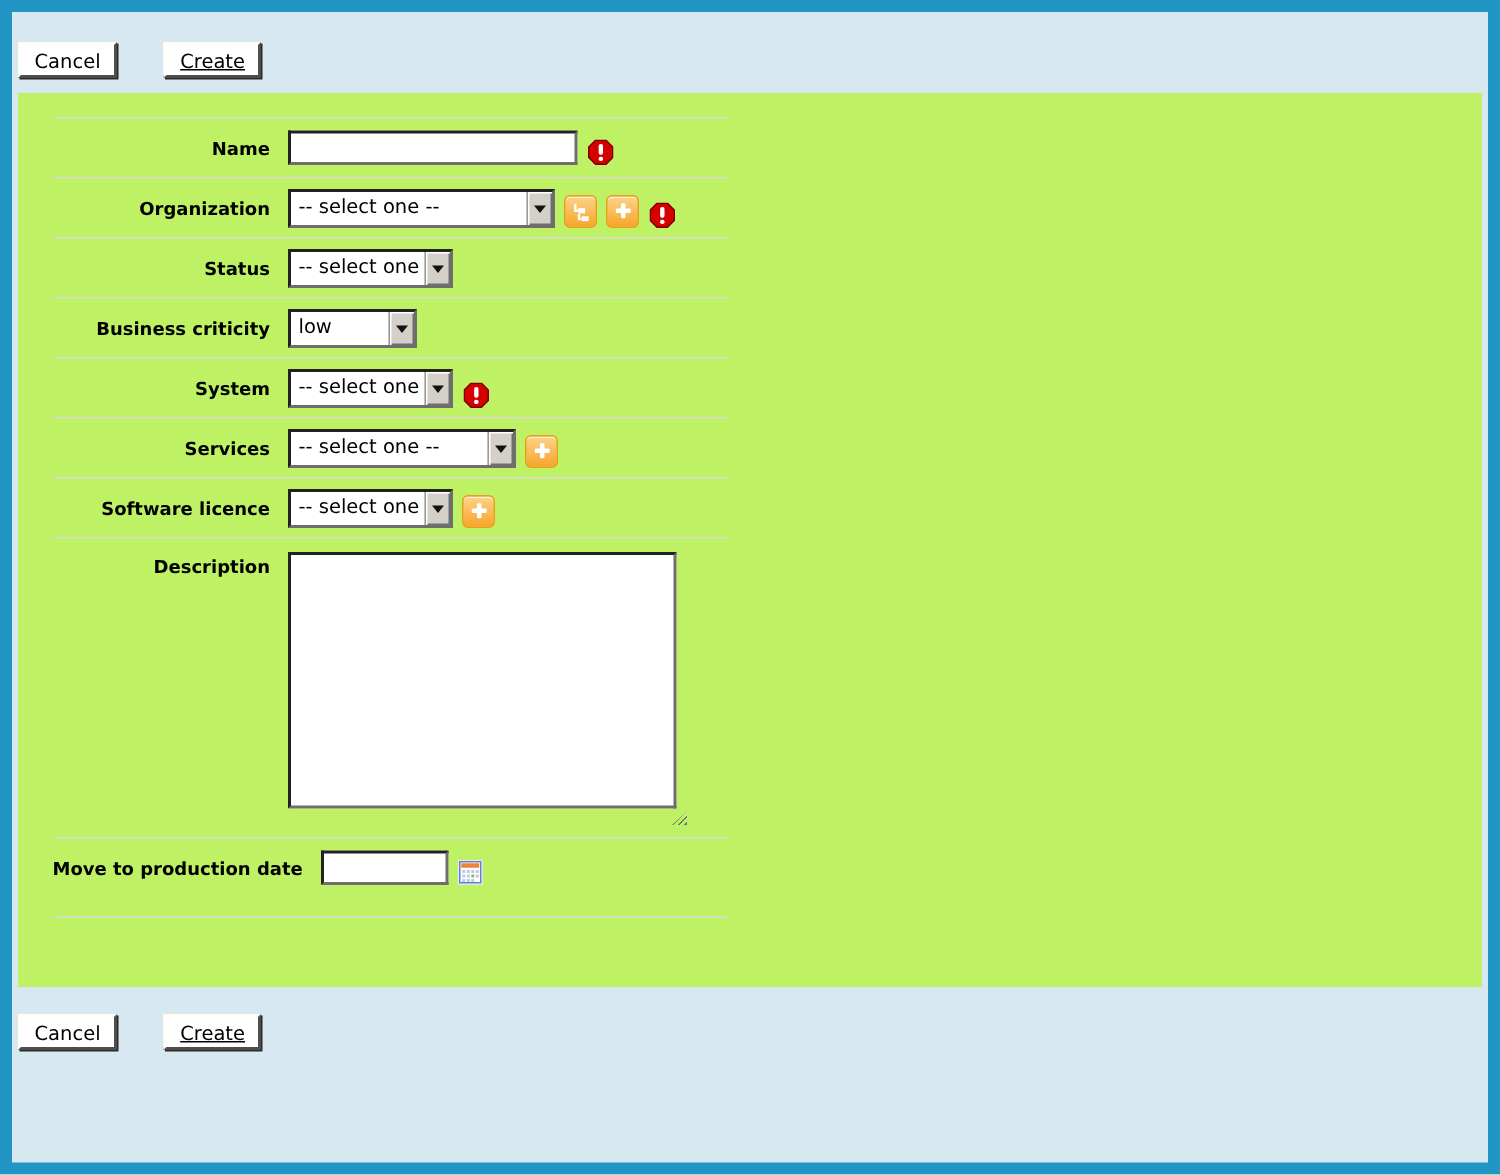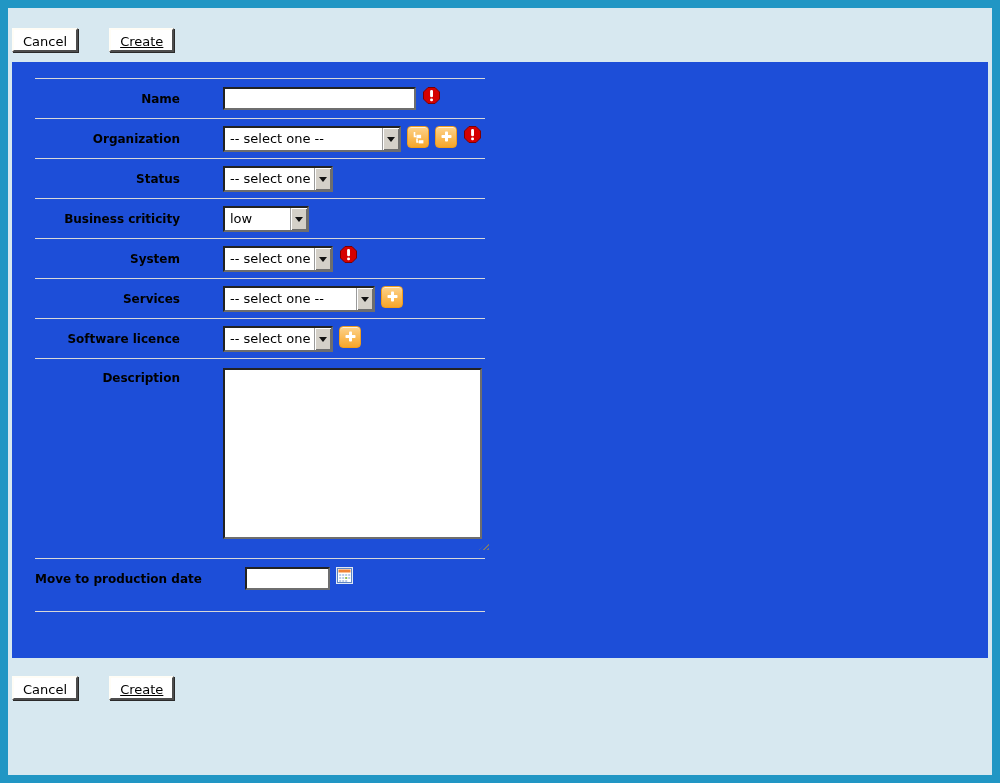--- a/index.html
+++ b/index.html
@@ -34,30 +34,30 @@
     height:31px; margin:1px 2px 0 2px; padding:6px 16px 0 16px;
     font-size:13.5px; font-weight:bold; color:#2e98c6;
     background:linear-gradient(#ffffff,#f2f1ef);
     border:1px solid #fbe1ad; border-bottom:none;
     border-radius:6px 6px 0 0; cursor:pointer; white-space:nowrap;
   }
   .tab.active { background:#fff; color:#f59d05; border-color:#f7c66a; }
   .tab-break { flex-basis:100%; height:1px; }
 
   
-  .content { background:#1d4ed8; height:596px; padding:16px 0 0 23px; }
+  .content { background:#bef264; height:596px; padding:16px 0 0 23px; }
   .form-table { width:450px; }
   .form-row { display:flex; align-items:center; height:40px; border-top:1px solid #d8d8d8; }
   .form-row.tall { height:200px; align-items:flex-start; padding-top:9px; }
   .flabel {
     flex:0 0 157px; text-align:right; padding-right:12px;
     font-size:12px; font-weight:bold; color:#000; white-space:nowrap;
   }
   .form-row.tall .flabel { padding-top:3px; }
-  .fctrl { display:flex; align-items:flex-start;margin-left:31px; }
+  .fctrl { display:flex; align-items:flex-end; }
   .form-end { border-top:1px solid #d8d8d8; margin-top:13px; }
 
   
   .tin {
     height:23px; background:#fff; padding:0 4px; font-size:13px;
     font-family:"DejaVu Sans","Liberation Sans",sans-serif;
     border:2px solid; border-color:#222 #6e6e6e #6e6e6e #222; border-radius:0;
   }
   .tarea {
     width:259px; height:171px; background:#fff; resize:none; padding:2px 4px;

